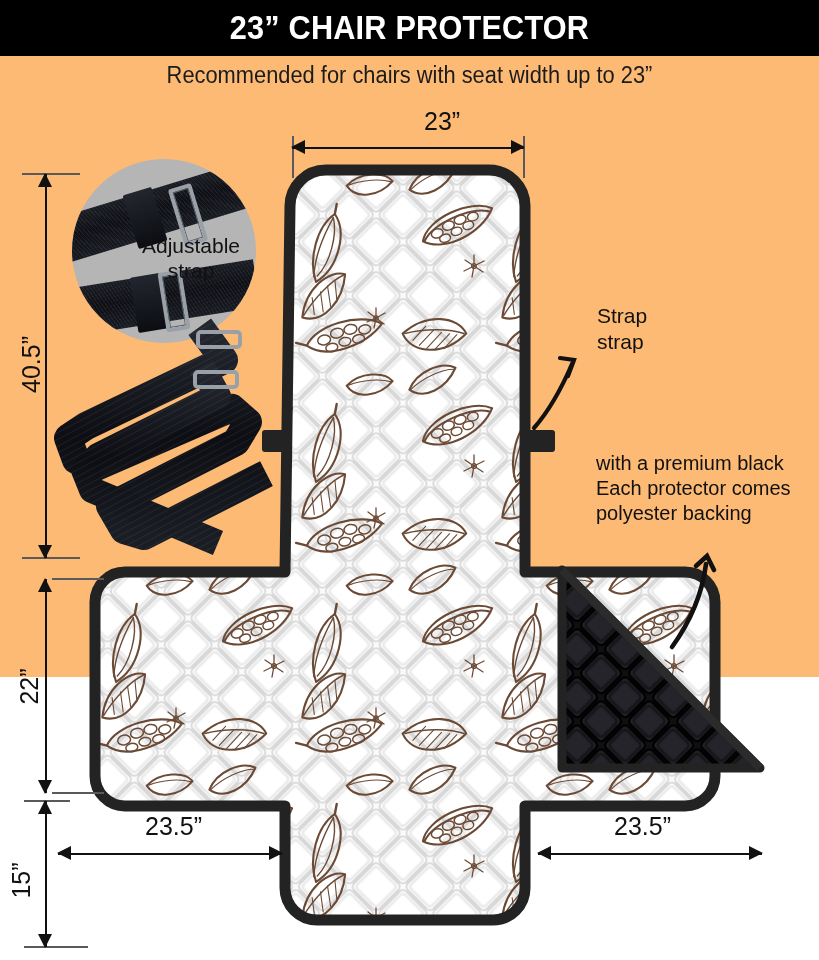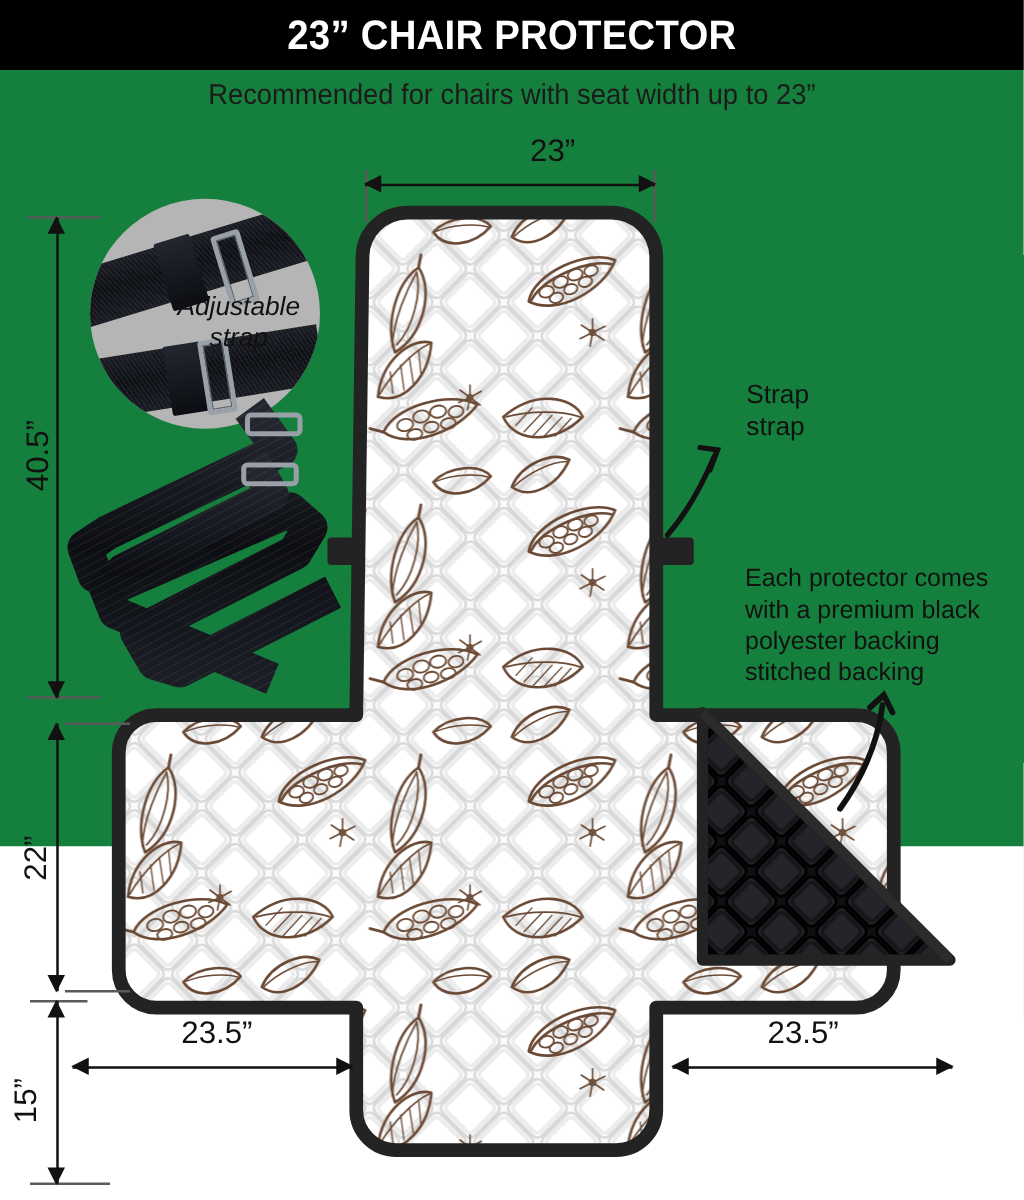--- a/index.html
+++ b/index.html
@@ -2,21 +2,21 @@
 <html><head>
 <meta charset="utf-8">
 <title>Chair Protector Infographic</title>
 <style>
   html,body{margin:0;padding:0;background:#fff;}
   body{
     width:819px;height:960px;position:relative;overflow:hidden;
     font-family:"Liberation Sans","DejaVu Sans",sans-serif;
     color:#111;
   }
-  #stage{position:absolute;left:0;top:0;width:819px;height:677px;background:#15803d;}
+  #stage{position:absolute;left:0;top:0;width:819px;height:677px;background:#fdba74;}
 
   
   .banner{
     position:absolute;left:0;top:0;width:819px;height:56px;background:#000;
   }
   .banner-title{
     position:absolute;left:0;top:0;width:819px;height:56px;
     display:flex;align-items:center;justify-content:center;
     color:#fff;font-weight:700;font-size:33px;letter-spacing:.2px;
     font-family:"Liberation Sans Narrow","Liberation Sans",sans-serif;
@@ -51,21 +51,21 @@
   
   #product{position:absolute;left:0;top:0;width:819px;height:960px;}
 
   
   .magnifier{
     position:absolute;left:72px;top:159px;width:184px;height:184px;border-radius:50%;
     background:#b5b5b5;overflow:hidden;
   }
   .mag-label{
     position:absolute;right:6px;top:74px;width:118px;text-align:center;
-    font-size:21px;line-height:25px;color:#111;z-index:6;font-style:italic;
+    font-size:21px;line-height:25px;color:#111;z-index:6;
   }
   .strapbandA{
     position:absolute;left:-44px;top:34px;width:230px;height:46px;
     background:linear-gradient(180deg,#1b1d24 0%,#0e1016 45%,#191b22 100%);
     transform:rotate(-17deg);
   }
   .strapbandB{
     position:absolute;left:-44px;top:118px;width:230px;height:48px;
     background:linear-gradient(180deg,#1b1d24 0%,#0e1016 45%,#191b22 100%);
     transform:rotate(-9deg);
@@ -362,19 +362,18 @@
       <div class="ah r"></div>
   </div>
   <div class="dimlabel" style="left:614px;top:812px;">23.5”</div>
 
   <div class="callout" style="left:597px;top:303px;font-size:21px;line-height:26px;">
     <div>Strap</div>
     <div>strap</div>
   </div>
 
   <div class="callout" style="left:596px;top:451px;font-size:20px;line-height:25px;">
+    <div>with a premium black</div>
     <div>Each protector comes</div>
-    <div>with a premium black</div>
     <div>polyester backing</div>
-    <div>stitched backing</div>
   </div>
 
 </div>
 
 </body></html>

